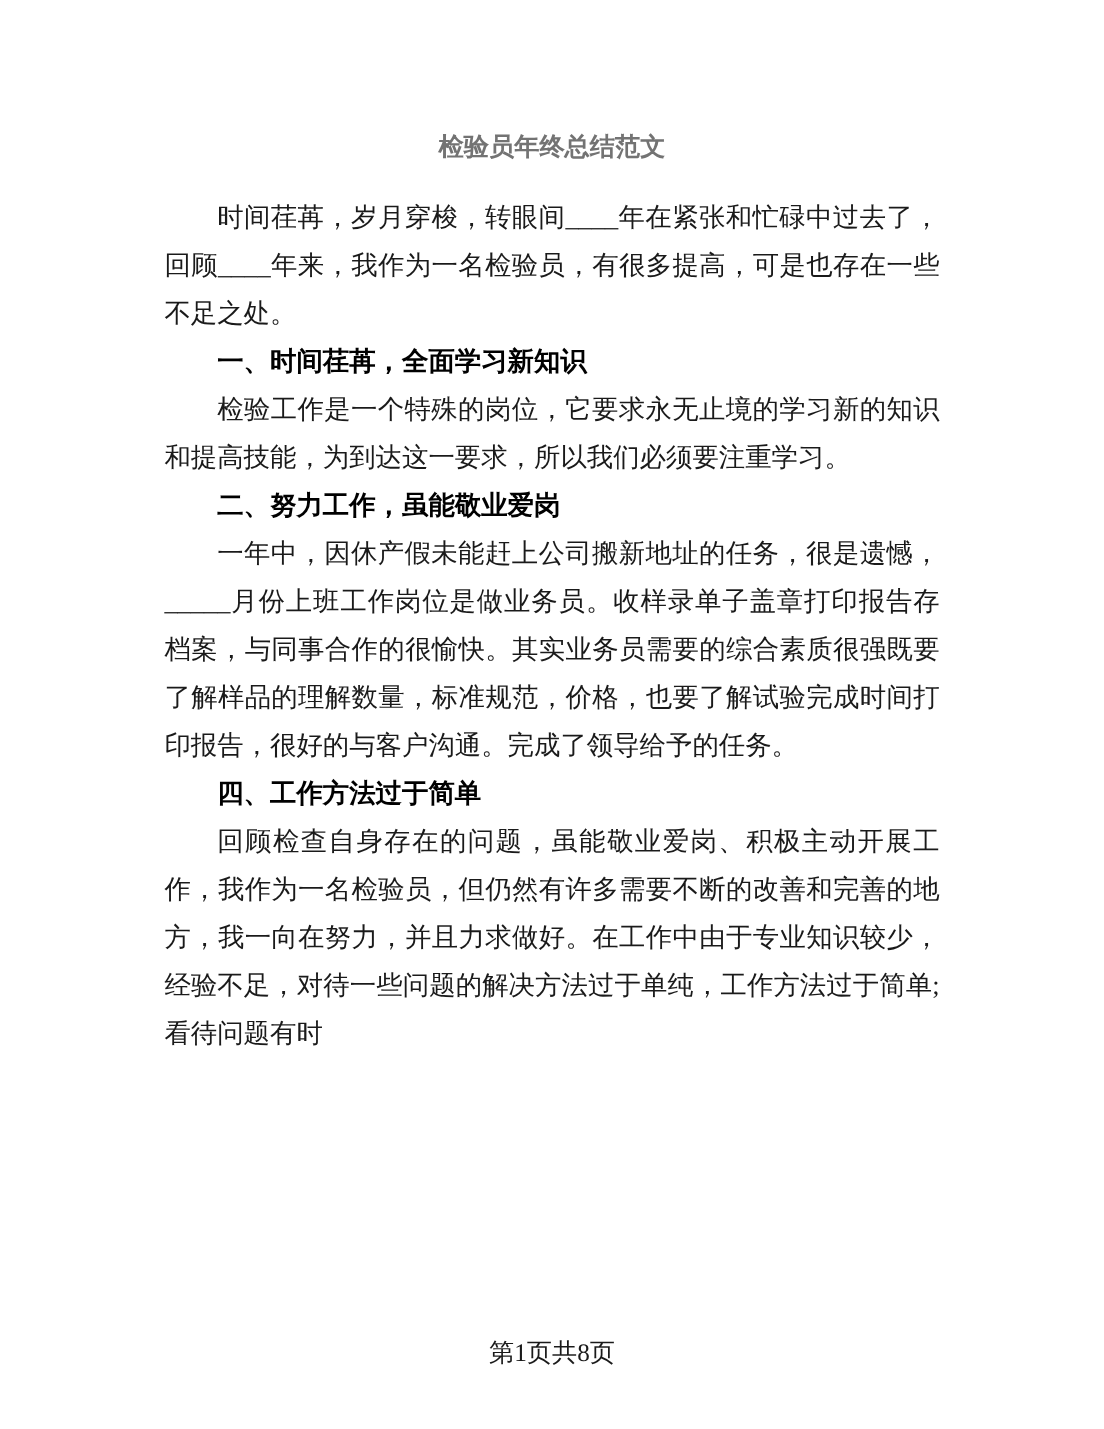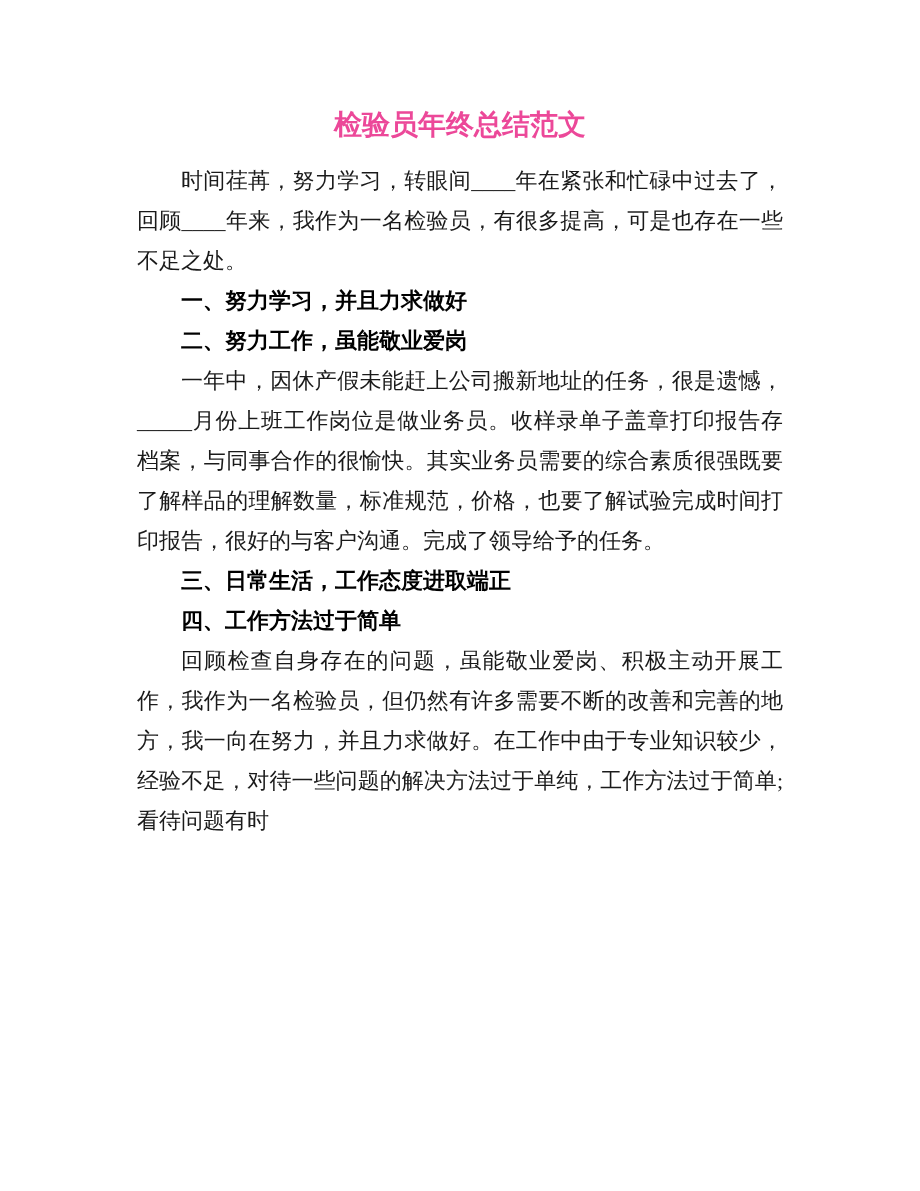--- a/index.html
+++ b/index.html
@@ -17,26 +17,26 @@
     font-family: "Liberation Serif", serif;
   }
   .content {
     position: absolute;
     left: 137px;
     top: 103px;
     width: 646px;
   }
   .doc-title {
     margin: 0 0 14px 0;
-    font-size: 28px;
+    font-size: 21px;
     line-height: 44px;
     font-weight: bold;
     text-align: center;
-    color: #ec4899;
-    font-family: Liberation Sans, sans-serif;
+    color: #737373;
+    font-family: Liberation Mono, monospace;
   }
   .para {
     margin: 0;
     font-size: 22px;
     line-height: 40px;
     text-align: justify;
     text-indent: 2em;
     color: #1a1a1a;
     font-family: "Liberation Serif", serif;
   }
@@ -61,30 +61,31 @@
     font-family: "Liberation Serif", serif;
   }
 </style>
 </head>
 <body>
 
 <div class="page">
   <div class="content">
     <h1 class="doc-title">检验员年终总结范文</h1>
 
-    <p class="para">时间荏苒，努力学习，转眼间____年在紧张和忙碌中过去了，回顾____年来，我作为一名检验员，有很多提高，可是也存在一些不足之处。</p>
+    <p class="para">时间荏苒，岁月穿梭，转眼间____年在紧张和忙碌中过去了，回顾____年来，我作为一名检验员，有很多提高，可是也存在一些不足之处。</p>
 
-    <h2 class="heading">一、努力学习，并且力求做好</h2>
+    <h2 class="heading">一、时间荏苒，全面学习新知识</h2>
 
+    <p class="para">检验工作是一个特殊的岗位，它要求永无止境的学习新的知识和提高技能，为到达这一要求，所以我们必须要注重学习。</p>
 
     <h2 class="heading">二、努力工作，虽能敬业爱岗</h2>
 
     <p class="para">一年中，因休产假未能赶上公司搬新地址的任务，很是遗憾，_____月份上班工作岗位是做业务员。收样录单子盖章打印报告存档案，与同事合作的很愉快。其实业务员需要的综合素质很强既要了解样品的理解数量，标准规范，价格，也要了解试验完成时间打印报告，很好的与客户沟通。完成了领导给予的任务。</p>
 
 
-    <h2 class="heading">三、日常生活，工作态度进取端正</h2>
 
     <h2 class="heading">四、工作方法过于简单</h2>
 
     <p class="para">回顾检查自身存在的问题，虽能敬业爱岗、积极主动开展工作，我作为一名检验员，但仍然有许多需要不断的改善和完善的地方，我一向在努力，并且力求做好。在工作中由于专业知识较少，经验不足，对待一些问题的解决方法过于单纯，工作方法过于简单;看待问题有时</p>
   </div>
 
+  <div class="footer">第1页共8页</div>
 </div>
 
 </body></html>

